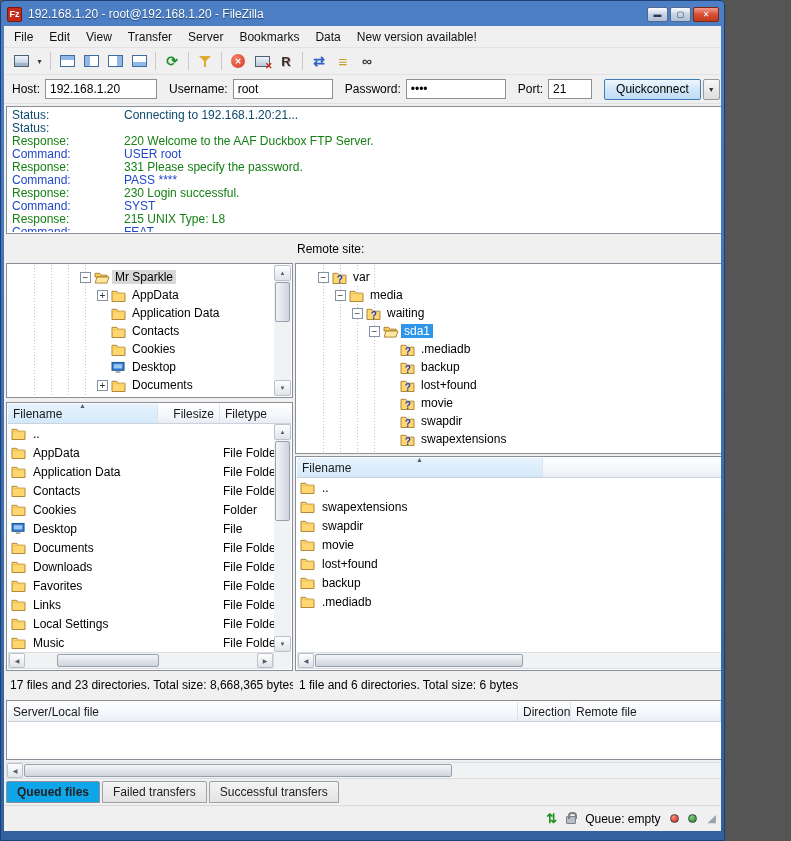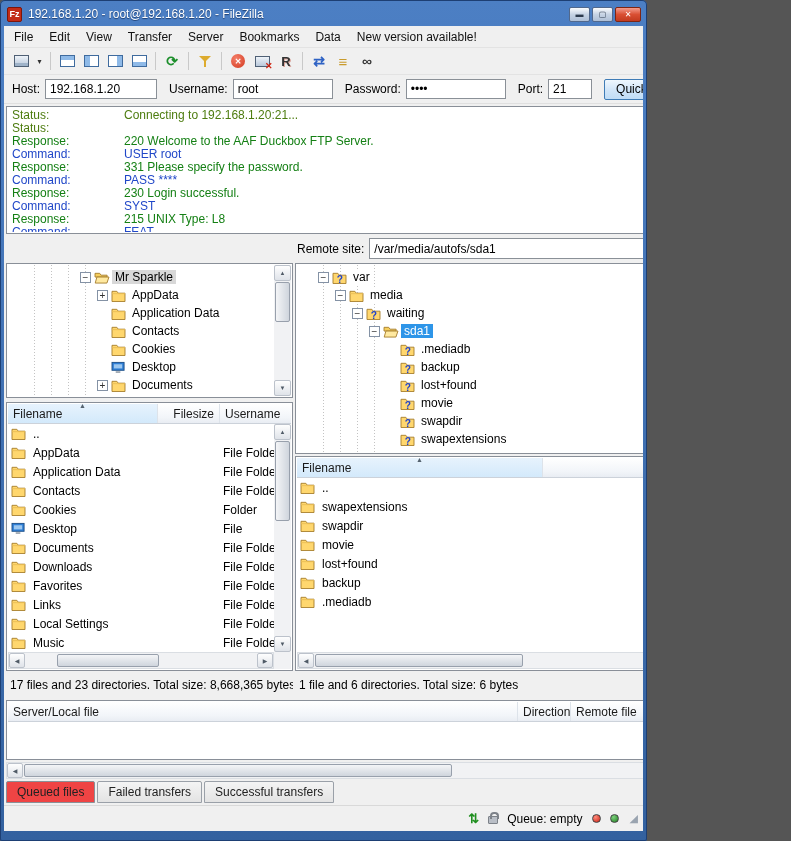--- a/index.html
+++ b/index.html
@@ -1,17 +1,17 @@
 <!DOCTYPE html>
 <html><head>
 <meta charset="utf-8">
 <style>
   *{margin:0;padding:0;box-sizing:border-box}
   body{margin:0;width:791px;height:841px;overflow:hidden;font-family:"Liberation Sans",sans-serif;font-size:12px;background:#555}
-  .window{position:relative;width:647px;height:841px;background:linear-gradient(#4c7fc4,#33619f);border-radius:5px 5px 2px 2px;box-shadow:inset 0 0 0 1px #1d3f74}
+  .window{position:relative;width:725px;height:841px;background:linear-gradient(#4c7fc4,#33619f);border-radius:5px 5px 2px 2px;box-shadow:inset 0 0 0 1px #1d3f74}
   .titlebar{position:absolute;left:4px;top:3px;right:4px;height:22px;display:flex;align-items:center;color:#fff}
   .appicon{width:15px;height:15px;background:#c22b17;color:#fff;font-weight:bold;font-size:9px;display:flex;align-items:center;justify-content:center;border-radius:2px;margin:0 6px 0 3px;border:1px solid #7e150a}
   .title{font-size:12px;flex:1;white-space:nowrap;overflow:hidden;text-shadow:0 1px 1px #1c3c6e}
   .winbtns{display:flex;gap:2px;margin-right:2px}
   .wbtn{width:21px;height:15px;display:flex;align-items:center;justify-content:center;font-size:8px;border:1px solid #51688c;border-radius:2px;background:linear-gradient(#fbfcfe,#c6d3e4 50%,#aebfd6);color:#2c3a4d}
   .wbtn.close{background:linear-gradient(#f49c8d,#d94f33 50%,#c23a1f);color:#fff;border-color:#7e2513;width:26px}
   .client{position:absolute;left:4px;top:26px;right:4px;bottom:10px;background:#f0f0f0;overflow:hidden}
   
   .menubar{position:absolute;left:0;top:0;width:100%;height:22px;display:flex;align-items:center;padding-left:2px;border-bottom:1px solid #e3e3e3}
   .menu-item{padding:3px 8px;color:#111}
@@ -46,21 +46,21 @@
   .qcin{height:20px;border:1px solid #8a9097;padding:0 4px;font:12px "Liberation Sans",sans-serif;background:#fff}
   .qcbtn{height:21px;margin-left:12px;padding:0 11px;font:12px "Liberation Sans",sans-serif;background:linear-gradient(#eff7fe,#d2e6f9 50%,#c0dcf5);border:1px solid #3f7cb6;border-radius:2px;color:#000}
   .qcdd{width:17px;height:21px;margin-left:2px;font-size:7px;background:linear-gradient(#f7f7f7,#ddd);border:1px solid #999;border-radius:2px;padding:0;color:#333}
   
   .panel{position:absolute;background:#fff;border:1px solid #898f98}
   
   .logpanel{left:2px;top:80px;width:779px;height:128px;overflow:hidden}
   .logbody{position:absolute;inset:2px 20px 1px 5px;overflow:hidden}
   .log-line{display:flex;height:13px;line-height:13px;white-space:nowrap}
   .log-type{width:112px;flex:none}
-  .k-status{color:#4d7c0f}
+  .k-status{color:#0c4a6e}
   .k-command{color:#2047c8}
   .k-response{color:#158015}
   
   .siterow{position:absolute;height:21px;display:flex;align-items:center}
   .siterow label{margin:0 5px 0 2px;white-space:nowrap}
   .combo{flex:1;height:21px;background:#fff;border:1px solid #8a9097;display:flex;align-items:center;padding-left:4px;overflow:hidden}
   .combo .cval{flex:1;white-space:nowrap;overflow:hidden}
   .combo .cdd{width:17px;height:100%;border-left:1px solid #a8aeb8;background:linear-gradient(#f5f6f8,#d8dde5);display:flex;align-items:center;justify-content:center;font-size:7px;color:#445;flex:none}
   
   .tree-body{position:absolute;inset:1px 18px 1px 1px;overflow:hidden;padding-top:3px;
@@ -99,21 +99,21 @@
   .sarr.left{left:0}.sarr.right{right:0}
   .sthumb{position:absolute;background:linear-gradient(90deg,#f4f5f7,#cfd5dd);border:1px solid #98a0ac;border-radius:2px}
   .sbv .sthumb{left:1px;width:15px}
   .sbh .sthumb{top:1px;height:13px;background:linear-gradient(#f4f5f7,#cfd5dd)}
   .corner{position:absolute;width:17px;height:17px;background:#f1f2f4}
   
   .qbody{position:absolute;left:1px;right:1px;top:21px;bottom:1px;background:#fff}
   
   .tabsbar{position:absolute;left:2px;top:755px;height:22px;display:flex;align-items:flex-start;gap:2px}
   .qtab{padding:3px 10px;border:1px solid #9aa0a8;background:linear-gradient(#f4f4f4,#e3e3e3);border-radius:2px 2px 0 0;color:#222;white-space:nowrap}
-  .qtab.active{font-weight:normal;background:#ef4444;border-color:#8a9097}
+  .qtab.active{font-weight:bold;background:#0ea5e9;border-color:#8a9097}
   
   .statusbar{position:absolute;left:0;bottom:0;width:100%;height:26px;border-top:1px solid #d9d9d9;display:flex;align-items:center;justify-content:flex-end;gap:9px;padding-right:5px;background:#f0f0f0}
   .sb-activity{color:#1f8f1f;font-weight:bold;font-size:13px}
   .sb-lock{position:relative;width:10px;height:8px;background:#b9bec6;border:1px solid #7d8289;border-radius:1px;margin-top:3px}
   .sb-lock::before{content:"";position:absolute;left:1px;top:-5px;width:5px;height:5px;border:2px solid #7d8289;border-bottom:0;border-radius:4px 4px 0 0}
   .led{width:9px;height:9px;border-radius:50%;border:1px solid #444}
   .led-red{background:radial-gradient(circle at 35% 30%,#ff8d7e,#cc2012)}
   .led-green{background:radial-gradient(circle at 35% 30%,#7ed07e,#1f7f1f)}
   .grip{color:#9aa4b0;font-size:11px;margin-left:2px}
 </style>
@@ -250,24 +250,20 @@
       <div class="sbv" style="right:1px;top:1px;bottom:1px">
         <span class="sarr up">▲</span>
         <span class="sthumb" style="top:17px;height:68px"></span>
         <span class="sarr down">▼</span>
       </div>
     </div>
 
 
     <div class="siterow" style="left:291px;top:212px;width:491px">
       <label>Remote site:</label>
-      <span class="combo">
-        <span class="cval">/var/media/autofs/sda1</span>
-        <span class="cdd">▼</span>
-      </span>
     </div>
 
     <div class="panel" style="left:2px;top:237px;width:287px;height:135px">
       <div class="tree-body">
           <div class="tree-row" style="padding-left: 72px;">
             <span class="expander">−</span>
             <span class="fico">
               <svg width="16" height="13" viewBox="0 0 17 14">
                 <path d="M1 2.5h5l1.5 2H14v2H1z" fill="#F6CE5C" stroke="#A8802F"></path>
                 <path d="M3 6.5h13l-2.2 6.5H1.2z" fill="#FFE9A0" stroke="#A8802F"></path>
@@ -467,21 +463,21 @@
     <div class="panel" style="left:2px;top:376px;width:287px;height:269px">
       <div class="lheader">
         <span class="hcell sorted" style="width:150px">
           <span>Filename</span>
           <span class="sort-arrow">▲</span>
         </span>
         <span class="hcell num" style="width:62px">
           <span>Filesize</span>
         </span>
         <span class="hcell hfill">
-          <span>Username</span>
+          <span>Filetype</span>
         </span>
       </div>
       <div class="lbody" style="right:18px;bottom:18px">
           <div class="list-row">
             <span class="cell c-name">
               <span class="fico">
                 <svg width="15" height="13" viewBox="0 0 16 14">
                   <path d="M1 2.5h5.2l1.6 2H15v9H1z" fill="#FFD76E" stroke="#A8802F"></path>
                   <path d="M1 5h14" stroke="#E9BD55" fill="none"></path>
                 </svg>

